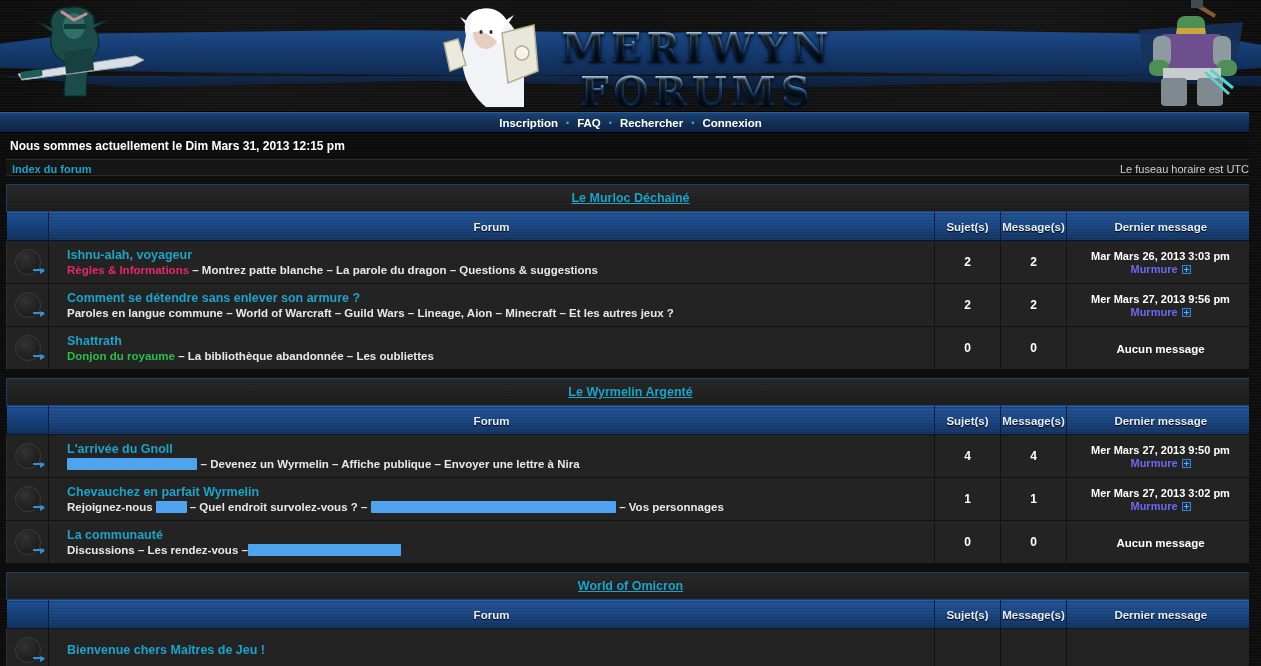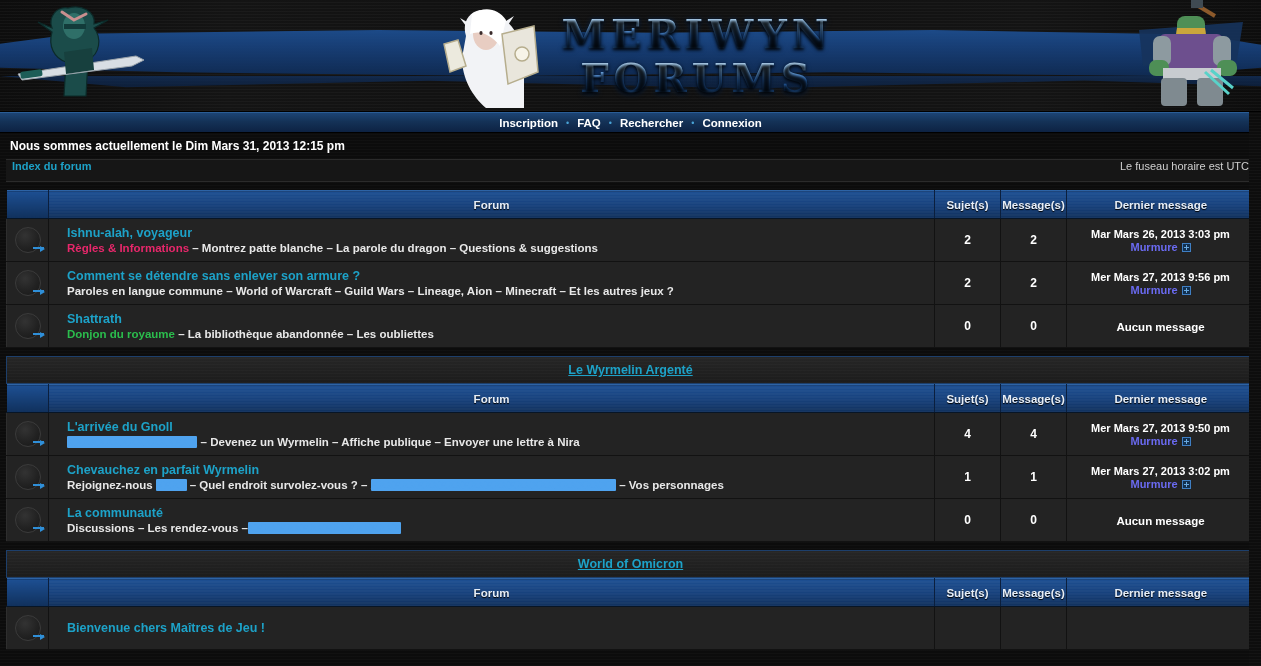--- a/index.html
+++ b/index.html
@@ -51,21 +51,21 @@
   .ribbon2 {
     position:absolute; left:0; right:0; top:76px; height:16px;
     background: linear-gradient(180deg,#11305e 0%, #0a1e3d 100%);
     clip-path: polygon(0% 0%, 10% 70%, 34% 30%, 60% 78%, 86% 28%, 100% 64%, 100% 0%);
     opacity:.75;
   }
 
   #logo-wrap {
     position: absolute;
     left: 0; right: 0; top: 0; bottom: 0;
-    display: flex; align-items: center; justify-content: center;
+    display: flex; align-items: flex-end; justify-content: center;
     gap: 14px;
   }
   #logo-art { width: 120px; height: 112px; position: relative; }
   #logo-text { position: relative; text-align: center; line-height: 1; }
   .logo-line {
     font-family: "DejaVu Serif", serif;
     font-weight: bold;
     letter-spacing: 5px;
     background: linear-gradient(180deg,#dff1ff 0%, #8fc4f2 25%, #2f6fc0 55%, #10335f 80%, #4b8fd4 100%);
     -webkit-background-clip: text;
@@ -105,28 +105,29 @@
     font-size: 11.5px;
     color: #b9b9b9;
   }
   #quicklinks a { color: #1da2c8; text-decoration: none; font-weight: bold; }
   #quicklinks a.ul { text-decoration: underline; }
   #ql-left { flex: 1; }
   #ql-right { color: #ffffff; font-weight: bold; font-size: 12px; }
 
   
   #crumbrow {
-    height: 23px;
+    height: 17px;
     margin: 0 6px;
     border-top: 1px solid #2b2b2b;
     border-bottom: 1px solid #2b2b2b;
     background: #161616;
-    display: flex; align-items: flex-start;
+    display: flex; align-items: flex-end;
     padding: 0 6px;
     font-size: 11px;
+    text-decoration: underline;
   }
   #crumbrow a { color: #1da2c8; text-decoration: none; font-weight: bold; }
   #crumb-left { flex: 1; }
   #crumb-right { color: #cfcfcf; }
 
   
   .block { margin: 8px 6px 0 6px; }
   .cat-head {
     height: 28px;
     background:
@@ -340,20 +341,23 @@
 
   <div id="crumbrow">
     <div id="crumb-left">
       <a href="#">Index du forum</a>
     </div>
     <div id="crumb-right">Le fuseau horaire est UTC</div>
   </div>
 
   <div id="blocks">
       <div class="block">
+        <div class="cat-head">
+          <a href="#">Le Murloc Déchaîné</a>
+        </div>
         <table class="forum">
           <thead>
             <tr>
               <th class="col-icon" style="background: linear-gradient(rgb(29, 79, 146) 0%, rgb(16, 48, 92) 100%);"></th>
               <th class="col-forum">Forum</th>
               <th class="col-topics">Sujet(s)</th>
               <th class="col-posts">Message(s)</th>
               <th class="col-last">Dernier message</th>
             </tr>
           </thead>

